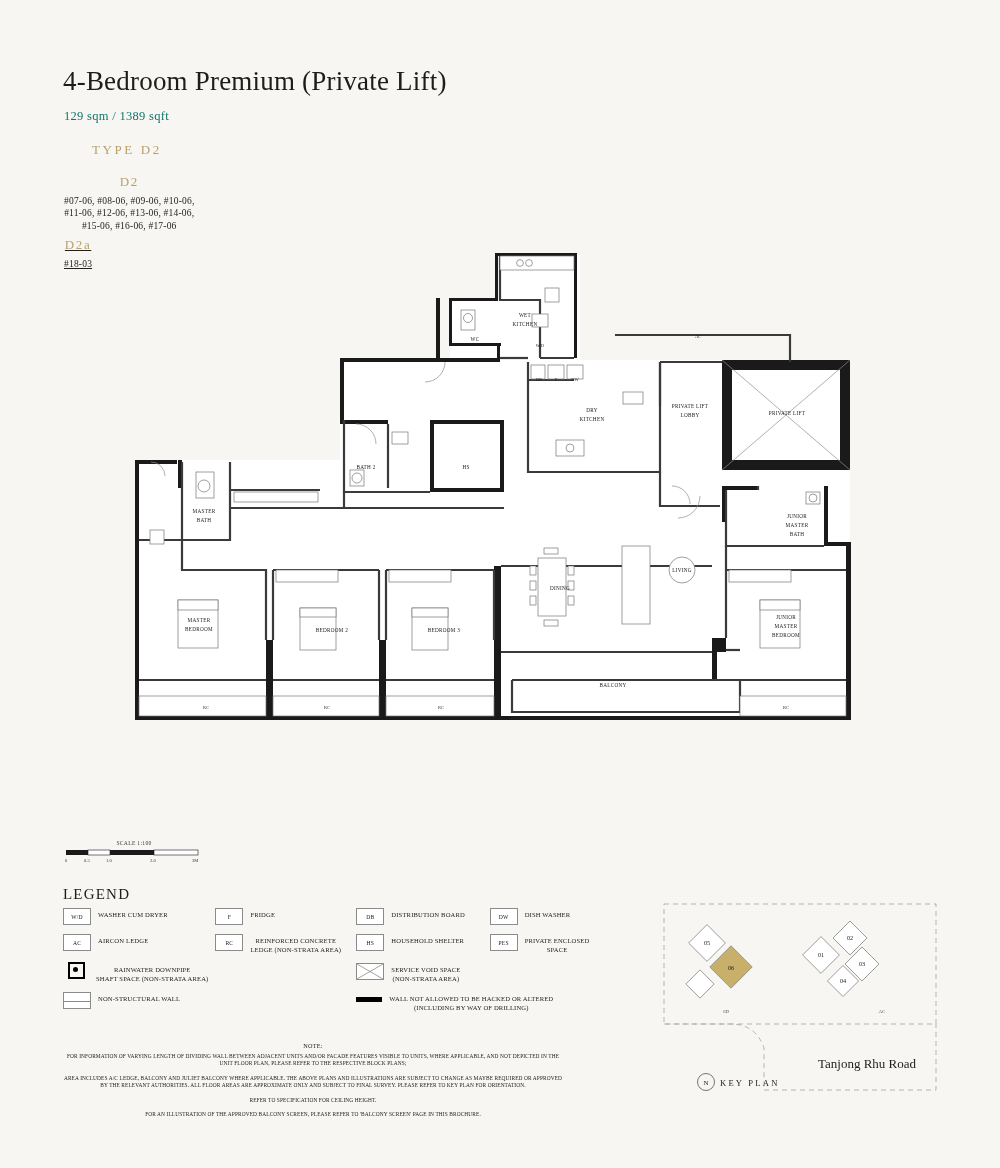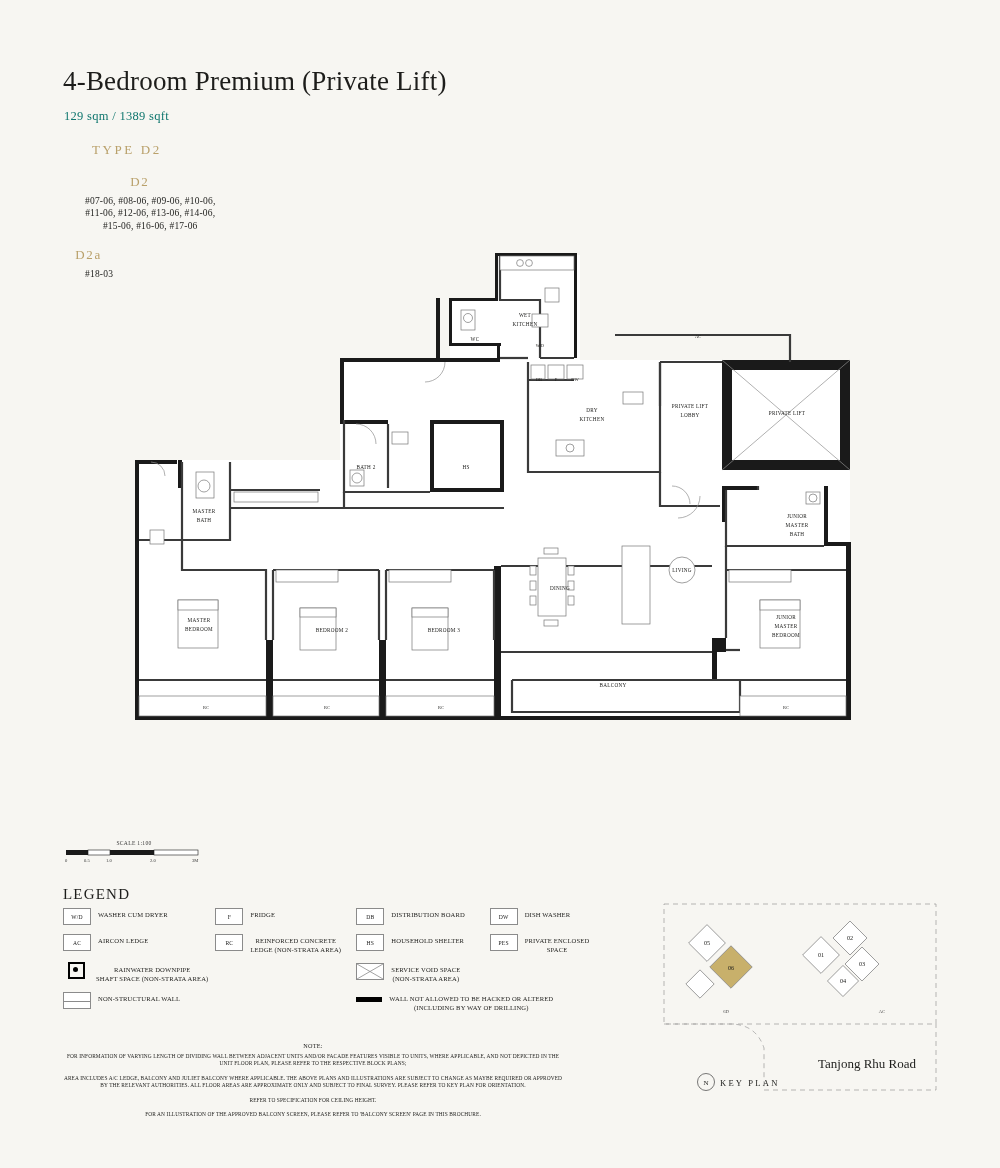--- a/index.html
+++ b/index.html
@@ -21,23 +21,23 @@
   .subtitle{
     position:absolute;left:64px;top:109px;
     font-size:12.5px;letter-spacing:.3px;color:#0f766e;
   }
   .type-label{
     position:absolute;left:64px;top:142px;
     font-size:13px;letter-spacing:2.6px;color:#b9a06a;margin-left:28px;
   }
   .grp{position:absolute;left:64px;}
   .grp .g-name{font-size:13px;letter-spacing:1.6px;color:#b9a06a;margin-bottom:5px;}
-  .grp .g-units{font-size:9.5px;line-height:12.4px;letter-spacing:.2px;color:#1d1d1b;margin-left:21px;}
+  .grp .g-units{font-size:9.5px;line-height:12.4px;letter-spacing:.2px;color:#1d1d1b;}
   #grp0{top:174px;}
-  #grp1{top:247px;}
+  #grp1{top:237px;text-decoration:underline;}
 
   
   .plan{position:absolute;left:0;top:240px;width:1000px;height:520px;}
   .plan svg{display:block;}
 
   
   .scalebar{position:absolute;left:64px;top:840px;width:140px;}
   .scalebar .sl{font-size:5.6px;letter-spacing:.3px;color:#3a3a3a;}
 
   

